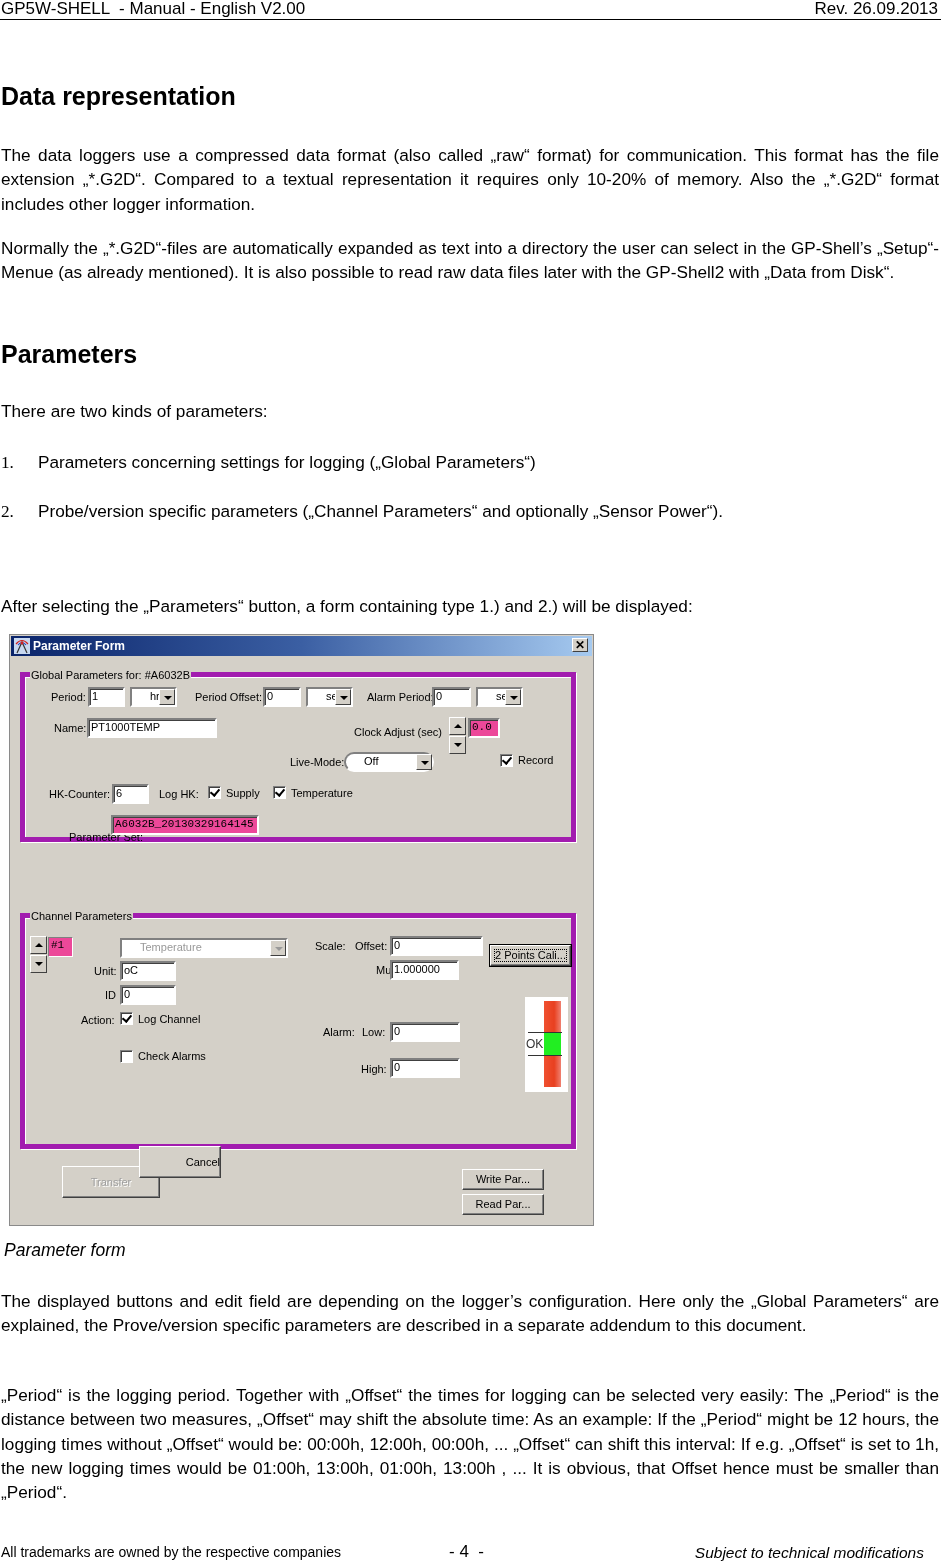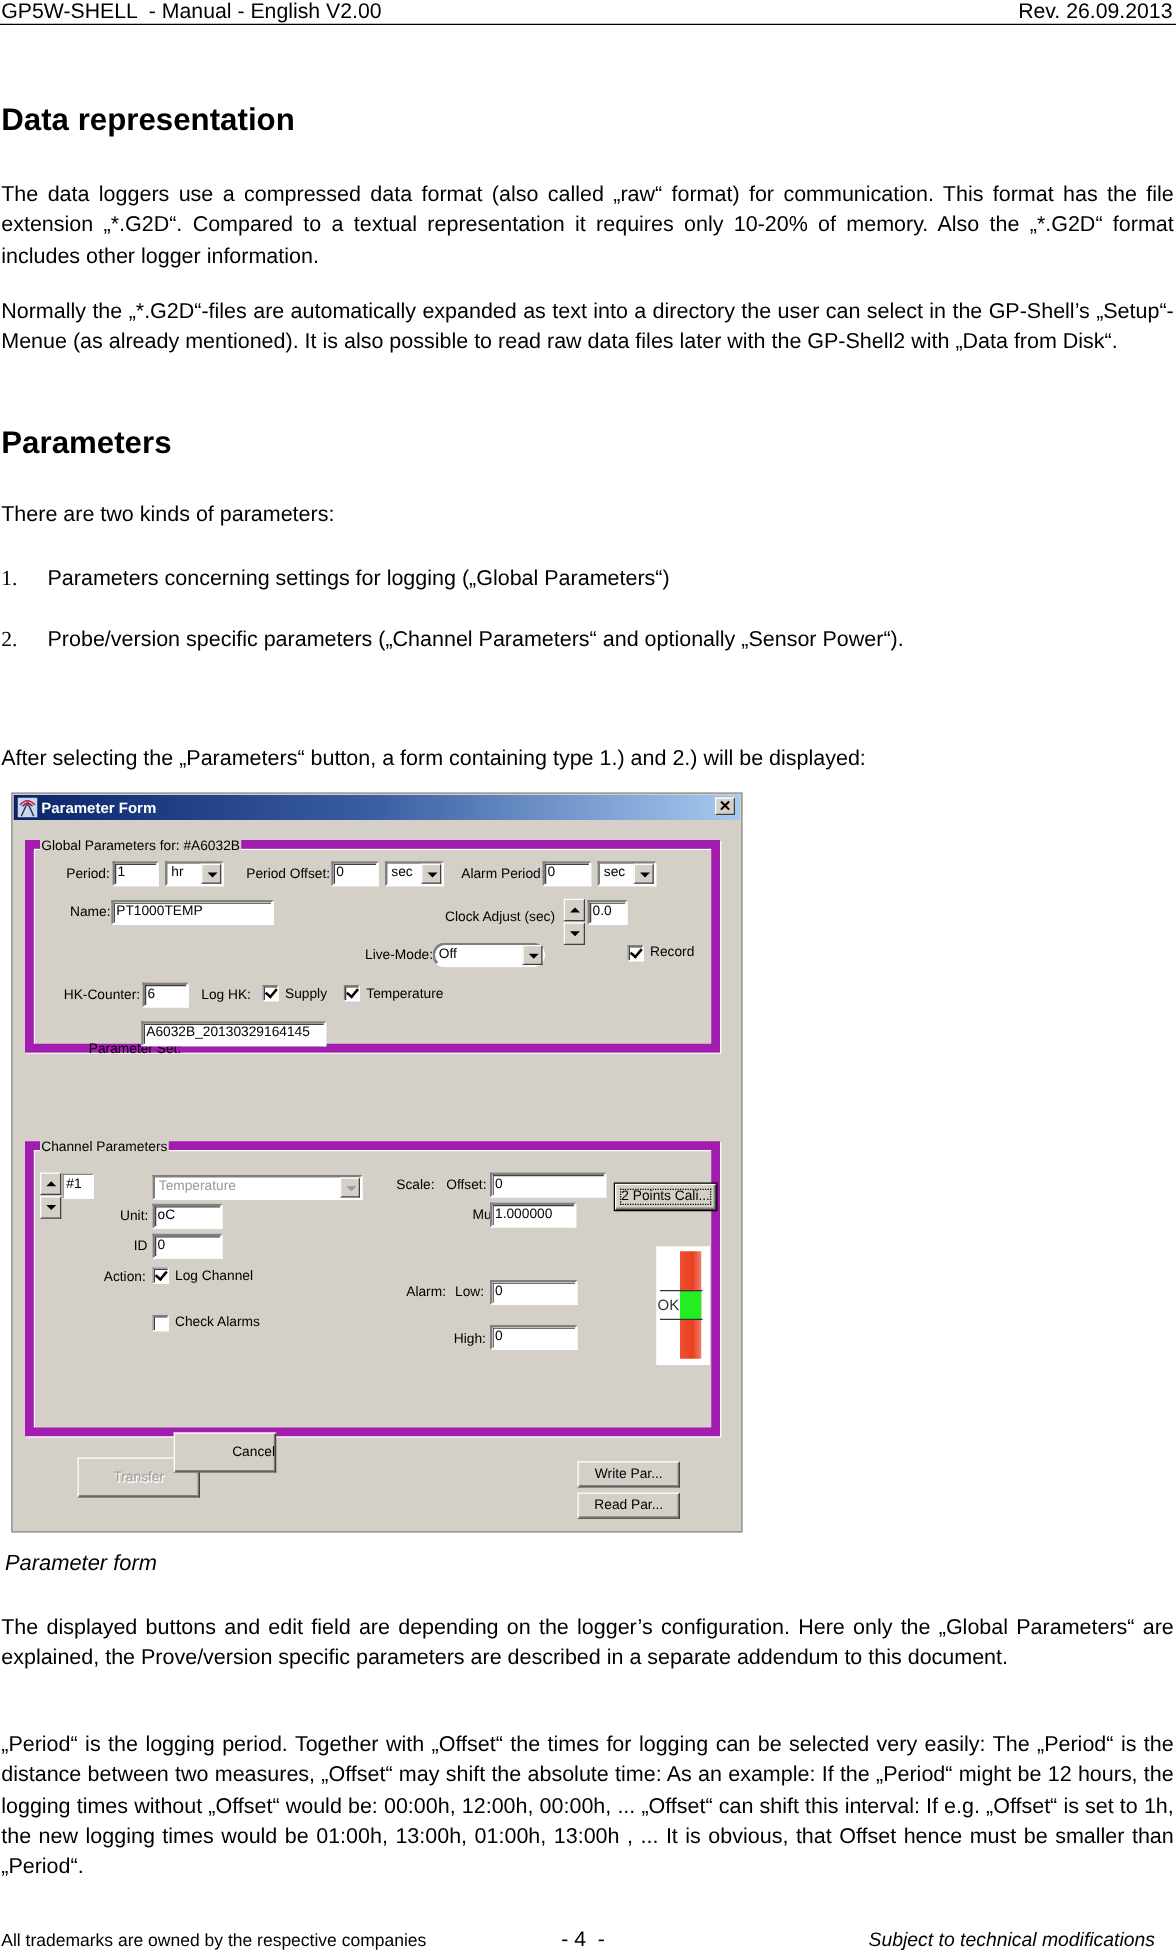--- a/index.html
+++ b/index.html
@@ -27,28 +27,28 @@
   .footer .center { position: absolute; left: 449px; top: 0; font-size: 17px; }
   .footer .right { position: absolute; right: 17px; top: 2px; font-style: italic; font-size: 15.5px; }
 
   
   .win { position: absolute; left: 9px; top: 634px; width: 585px; height: 592px; background: #d4d0c8; border: 1px solid #8a8a8a; font-family: "Liberation Sans", sans-serif; font-size: 11px; }
   .titlebar { position: absolute; left: 1px; top: 1px; width: 581px; height: 20px; background: linear-gradient(to right, #0a246a, #3b5fa3 50%, #a6caf0); color: #fff; font-weight: bold; font-size: 12px; }
   .titlebar .app-icon { position: absolute; left: 3px; top: 2px; width: 16px; height: 16px; }
   .titlebar .title { position: absolute; left: 22px; top: 3px; }
   .titlebar .close { position: absolute; right: 4px; top: 2px; width: 16px; height: 14px; background: #d4d0c8; border: 1px solid; border-color: #fff #404040 #404040 #fff; color: #000; font-size: 12px; line-height: 12px; text-align: center; font-weight: bold; }
 
-  .group { position: absolute; border: 7px solid #a21caf; box-shadow: inset 1px 1px 0 #fff, 1px 1px 0 #fff; }
+  .group { position: absolute; border: 5px solid #a21caf; box-shadow: inset 1px 1px 0 #fff, 1px 1px 0 #fff; }
   .group-label { position: absolute; top: -8px; left: 5px; background: #d4d0c8; padding: 0 1px; font-size: 11px; color: #000; }
 
   .lbl { position: absolute; font-size: 11px; white-space: nowrap; color: #000; }
   .field { position: absolute; height: 20px; background: #fff; border: 2px solid; border-color: #808080 #fff #fff #808080; box-shadow: inset 1px 1px 0 #404040; font-size: 11px; padding: 1px 2px; white-space: nowrap; overflow: hidden; }
-  .field.readonly { background: #ffffff; }
-
-  .combo { position: absolute; height: 20px; background: #fff; border: 2px solid; border-color: #808080 #fff #fff #808080; font-size: 11px; padding: 1px 3px; }
+  .field.readonly { background: #ec4899; font-family: Liberation Mono, monospace; }
+
+  .combo { position: absolute; height: 20px; background: #fff; border: 2px solid; border-color: #808080 #fff #fff #808080; font-size: 11px; padding: 1px 18px; }
   .combo .arrow { position: absolute; right: 0; top: 0; width: 16px; height: 16px; background: #d4d0c8; border: 1px solid; border-color: #fff #404040 #404040 #fff; }
   .combo .arrow::after { content: ""; position: absolute; left: 4px; top: 6px; border-left: 4px solid transparent; border-right: 4px solid transparent; border-top: 4px solid #000; }
   .combo.disabled { color: #999; }
   .combo.disabled .arrow::after { border-top-color: #999; }
 
   .spin { position: absolute; width: 17px; background: #d4d0c8; }
   .spin .btn { position: absolute; left: 0; width: 17px; height: 18px; border: 1px solid; border-color: #fff #404040 #404040 #fff; }
   .spin .up::after { content: ""; position: absolute; left: 4px; top: 6px; border-left: 4px solid transparent; border-right: 4px solid transparent; border-bottom: 4px solid #000; }
   .spin .down::after { content: ""; position: absolute; left: 4px; top: 6px; border-left: 4px solid transparent; border-right: 4px solid transparent; border-top: 4px solid #000; }
 

